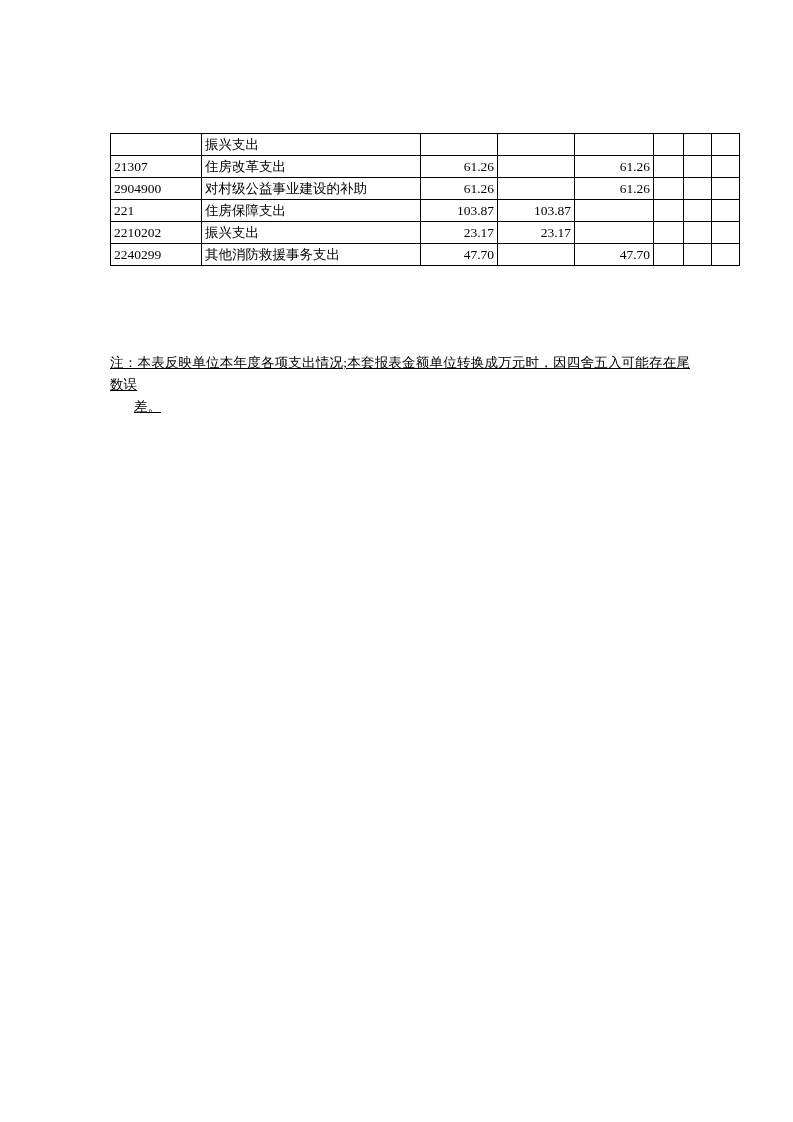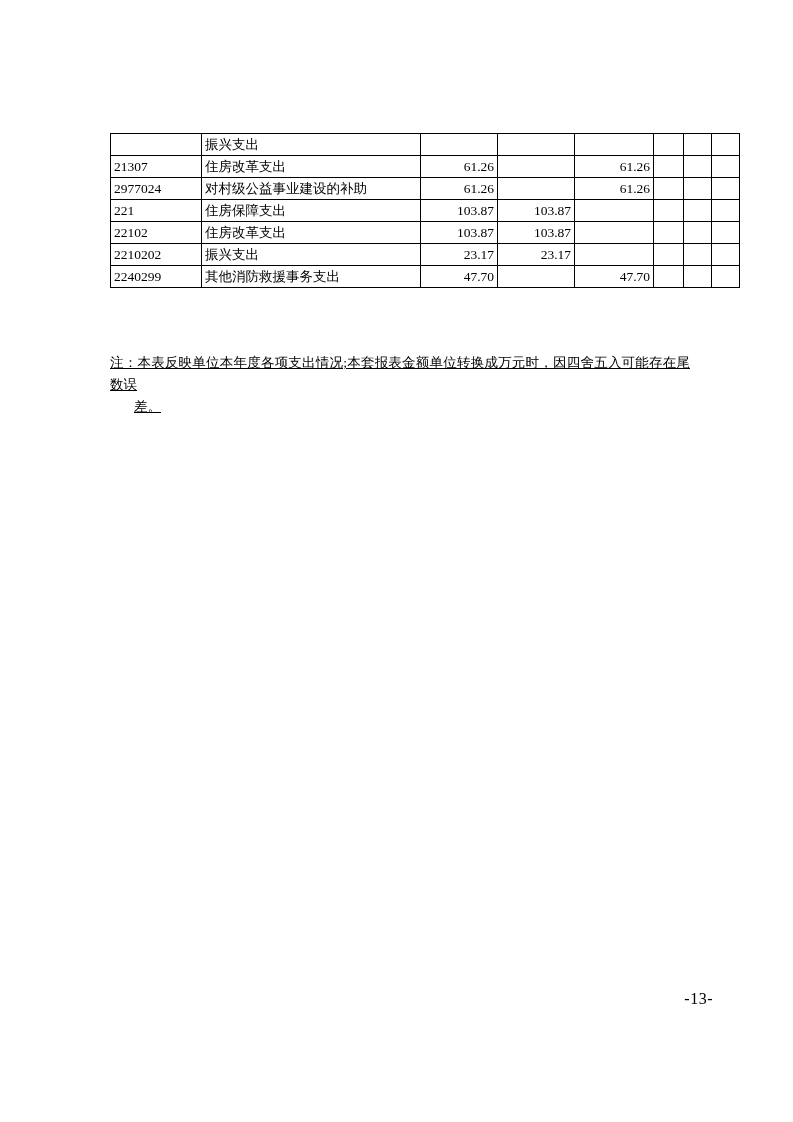--- a/index.html
+++ b/index.html
@@ -101,42 +101,32 @@
           <td class="c-code">21307</td>
           <td class="c-name">住房改革支出</td>
           <td class="c-v1">61.26</td>
           <td class="c-v2"></td>
           <td class="c-v3">61.26</td>
           <td class="c-v4"></td>
           <td class="c-v5"></td>
           <td class="c-v6"></td>
         </tr>
         <tr>
-          <td class="c-code">2977024</td>
+          <td class="c-code">2904900</td>
           <td class="c-name">对村级公益事业建设的补助</td>
           <td class="c-v1">61.26</td>
           <td class="c-v2"></td>
           <td class="c-v3">61.26</td>
           <td class="c-v4"></td>
           <td class="c-v5"></td>
           <td class="c-v6"></td>
         </tr>
         <tr>
           <td class="c-code">221</td>
           <td class="c-name">住房保障支出</td>
-          <td class="c-v1">103.87</td>
-          <td class="c-v2">103.87</td>
-          <td class="c-v3"></td>
-          <td class="c-v4"></td>
-          <td class="c-v5"></td>
-          <td class="c-v6"></td>
-        </tr>
-        <tr>
-          <td class="c-code">22102</td>
-          <td class="c-name">住房改革支出</td>
           <td class="c-v1">103.87</td>
           <td class="c-v2">103.87</td>
           <td class="c-v3"></td>
           <td class="c-v4"></td>
           <td class="c-v5"></td>
           <td class="c-v6"></td>
         </tr>
         <tr>
           <td class="c-code">2210202</td>
           <td class="c-name">振兴支出</td>
@@ -159,15 +149,14 @@
         </tr>
       </tbody>
     </table>
   </div>
 
   <div class="note">
     <span class="indent">注：本表反映单位本年度各项支出情况;本套报表金额单位转换成万元时，因四舍五入可能存在尾数误</span>
     <span class="line2">差。</span>
   </div>
 
-  <div class="page-number">-13-</div>
 
 </div>
 
 </body></html>

